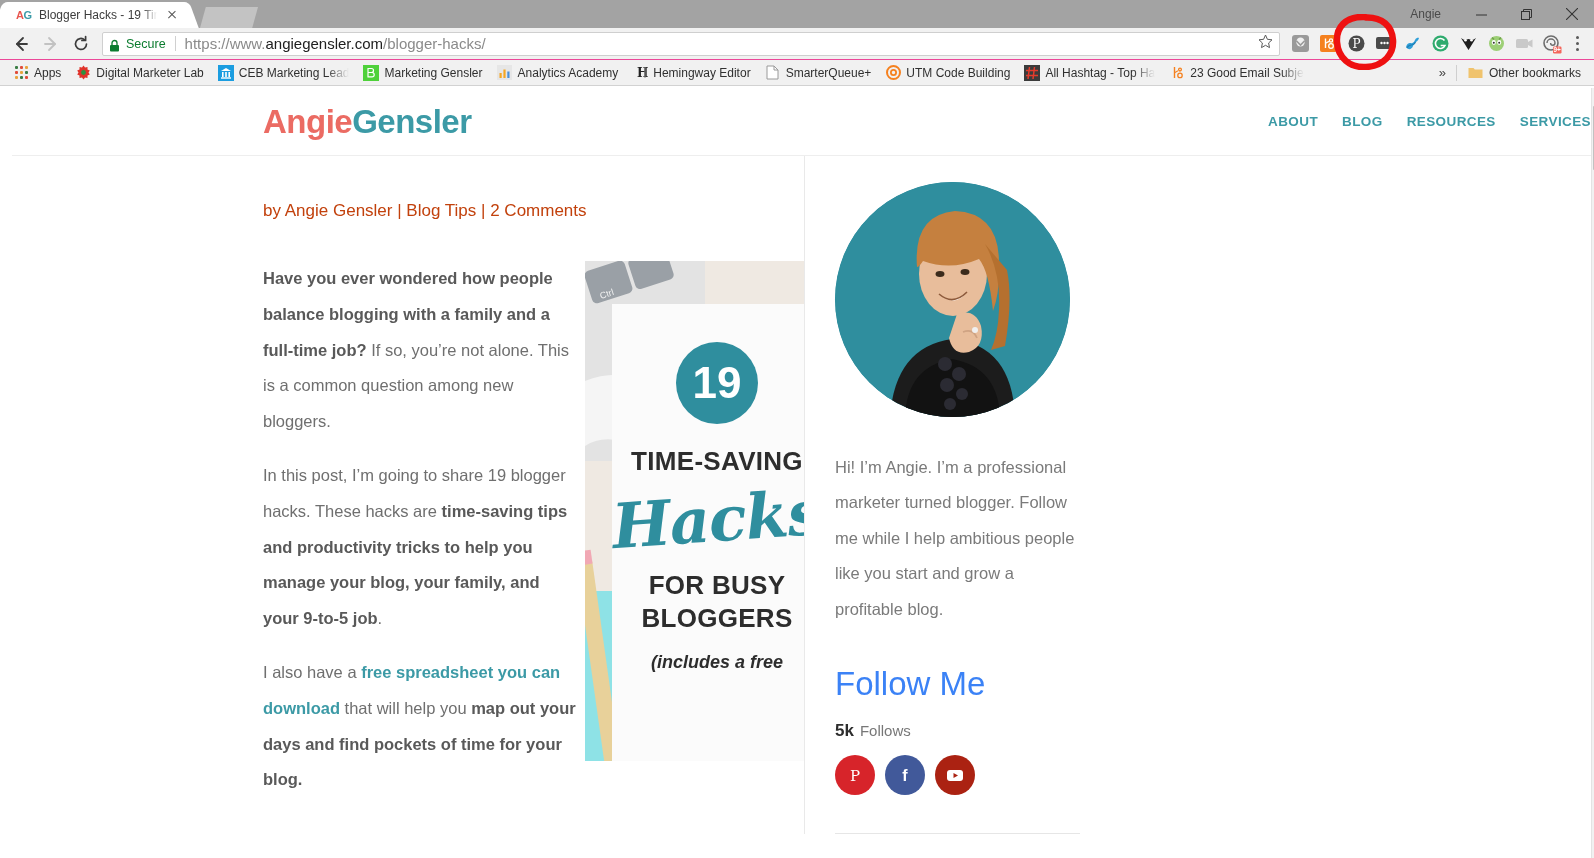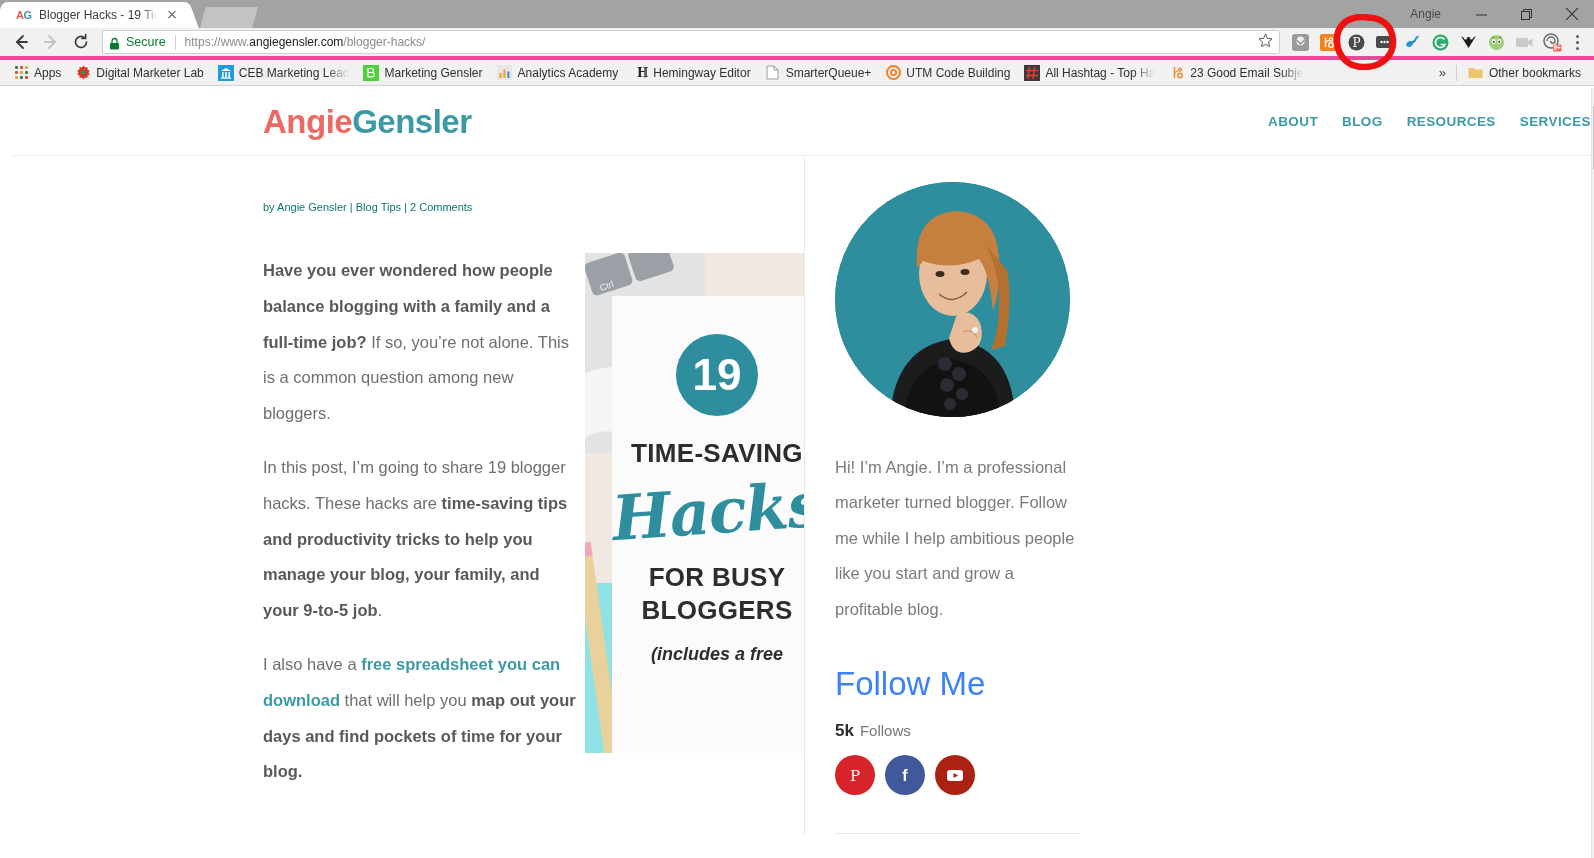--- a/index.html
+++ b/index.html
@@ -55,31 +55,31 @@
   .win-controls {
     position:absolute; right:0; top:0; height:28px; display:flex; align-items:center;
   }
   .profile-name { font-size:12px; color:#4a4a4a; margin-right:18px; }
   .wc { width:45px; height:28px; display:flex; align-items:center; justify-content:center; cursor:pointer;}
   .wc svg { display:block; }
 
   
   .toolbar {
     height: 32px; background:#f1f1f1; display:flex; align-items:center; padding: 0 6px;
-    border-bottom: 4px solid #ec4899;
+    border-bottom: 1px solid #ec4899;
   }
   .navbtn { width:30px; height:30px; display:flex; align-items:center; justify-content:center; cursor:pointer;}
   .omnibox {
     flex:1; height:24px; margin: 0 6px; background:#fff; border:1px solid #cfcfcf;
     border-radius: 2px; display:flex; align-items:center; padding: 0 6px; gap:6px;
   }
   .lock { width:11px; height:12px; position:relative; }
   .secure-label { color:#0b7c2f; font-size:12.5px; }
   .omnibox-sep { width:1px; height:15px; background:#d0d0d0; margin: 0 3px; }
-  .url { font-size:12px; color:#8a8a8a; white-space:nowrap; overflow:hidden; }
+  .url { font-size:15px; color:#8a8a8a; white-space:nowrap; overflow:hidden; }
   .url .host { color:#202020; }
   .star { margin-left:auto; cursor:pointer; }
   .ext-icons { display:flex; align-items:center; gap:0px; }
   .ext { width:28px; height:28px; display:flex; align-items:center; justify-content:center; cursor:pointer; position:relative;}
   .kebab { width:22px; height:28px; display:flex; flex-direction:column; align-items:center; justify-content:center; gap:3px; cursor:pointer;}
   .kebab i { width:3px; height:3px; background:#5a5a5a; border-radius:50%; display:block; }
 
   
   .bookmarks {
     height: 26px; background:#f1f1f1; display:flex; align-items:center;
@@ -131,21 +131,21 @@
 
   .columns { display:flex; }
   .main-col { width: 792px; padding: 26px 0 0 251px; }
   .divider-col { width:1px; background:#e9e9e9; align-self:stretch; }
   .side-col { width: 520px; padding: 26px 0 0 30px; }
 
   h1.post-title {
     font-size:40px; line-height:1.33; color:#3b3b3b; font-weight:700;
     letter-spacing:-0.3px; max-width:760px;
   }
-  .byline { margin-top:19px; font-size:11px; color:#0f766e; }
+  .byline { margin-top:19px; font-size:17px; color:#c2410c; }
 
   .post-body { display:flex; gap:0px; margin-top:40px; }
   .post-text { width:430px; font-size:16.5px; line-height:2.17; color:#6f6f6f; }
   .post-text p { margin-bottom:18px; }
   .post-text b { color:#595959; font-weight:700; }
   .post-text a { color:#3c9aa6; font-weight:700; text-decoration:none; cursor:pointer; }
 
   
   .pin {
     width:298px; height:500px; margin-left:6px; position:relative; overflow:hidden;

